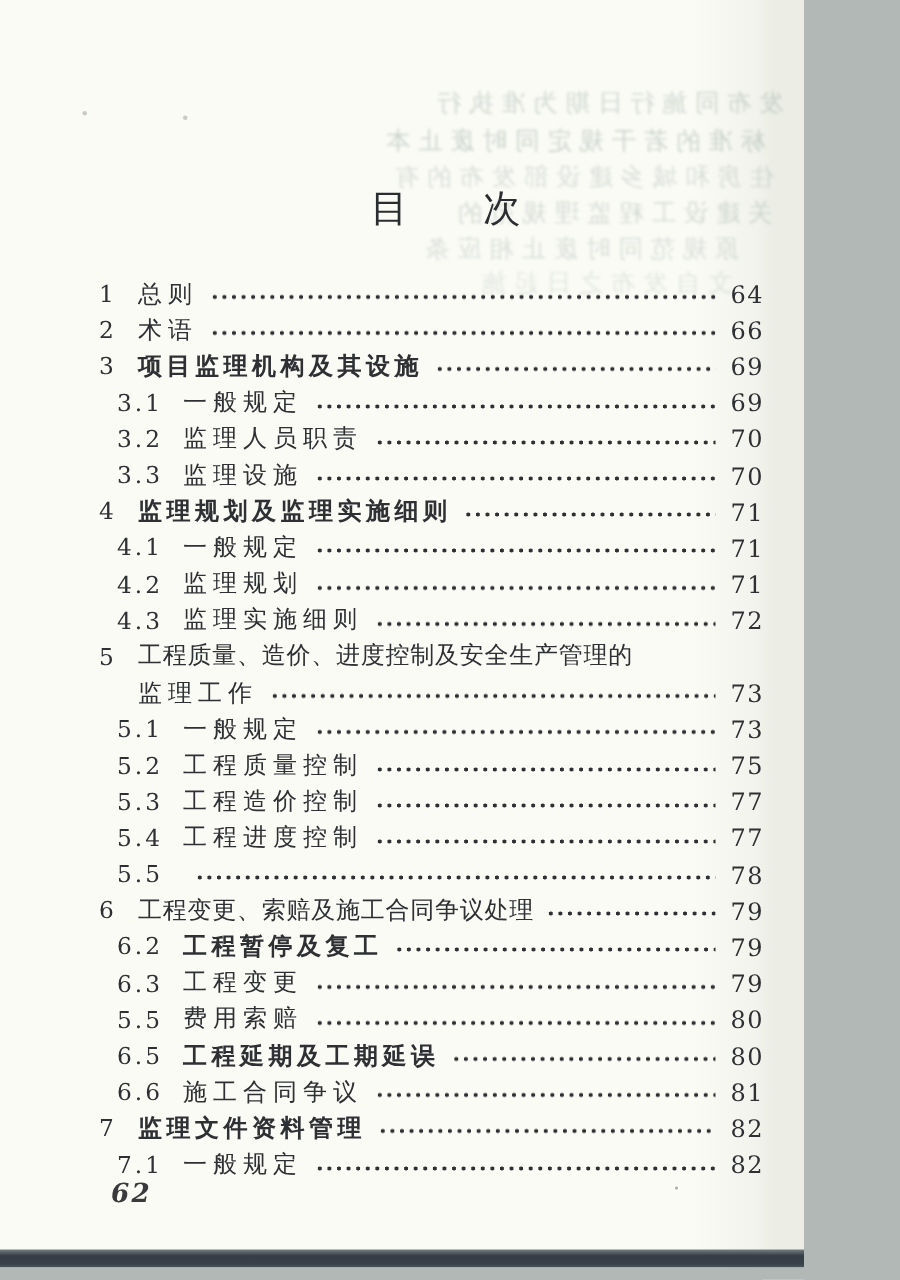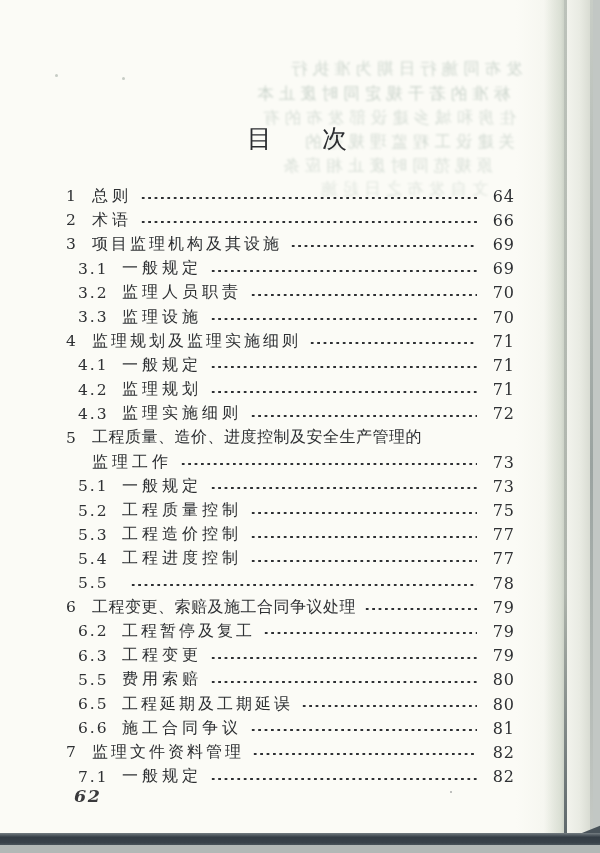--- a/index.html
+++ b/index.html
@@ -1,41 +1,41 @@
 <!DOCTYPE html>
 <html><head>
 <meta charset="utf-8">
 <style>
   html,body{margin:0;padding:0;background:#b2b8b6;}
-  .scan{position:relative;width:600px;height:853px;overflow:hidden;
+  .scan{position:relative;width:536px;height:853px;overflow:hidden;
         background:linear-gradient(to right,#fbfbf6 0%,#fbfbf6 86%,#f2f3ec 94%,#eceee6 96%);
         font-family:"DejaVu Serif","Liberation Serif",serif;color:#2f3134;}
   
   .bleed{position:absolute;inset:0;pointer-events:none;}
   .bleed span{position:absolute;transform:scaleX(-1);filter:blur(1.1px);
         color:#8aa093;font-size:16.5px;letter-spacing:5px;white-space:nowrap;}
   .speck{position:absolute;width:3px;height:3px;border-radius:50%;background:#9aa59d;opacity:.55;}
   
   .toc-title{position:absolute;top:122px;left:0;width:594px;text-align:center;
         font-size:25px;color:#2b2d30;}
   .toc-title .tchar{display:inline-block;}
   .toc-title .tchar + .tchar{margin-left:50px;}
   
   .toc-list{position:absolute;top:184px;left:66px;width:449px;}
   .row{display:flex;align-items:center;height:24.2px;font-size:16px;}
   .row .num{min-width:26px;font-size:15.5px;letter-spacing:1px;color:#2e3033;}
   .row.lvl2{padding-left:12px;}
   .row.lvl2 .num{min-width:44px;letter-spacing:2px;}
   .row.cont .num{min-width:26px;}
   .row .ttl{white-space:nowrap;color:#2e3033;}
-  .ls-w{letter-spacing:4px;} .ls-m{letter-spacing:3px;} .ls-n{letter-spacing:.5px;}
+  .ls-w{letter-spacing:4px;} .ls-m{letter-spacing:3px;font-weight:bold;} .ls-n{letter-spacing:.5px;}
   .leader{flex:1 1 auto;height:6px;margin:4px 10px 0 8px;
         background-image:radial-gradient(circle,#2e3033 1.2px,rgba(0,0,0,0) 1.5px);
         background-size:6.4px 6px;background-repeat:repeat-x;background-position:left center;}
-  .row .pg{min-width:28px;text-align:right;font-size:16px;letter-spacing:1px;color:#2e3033;}
+  .row .pg{min-width:28px;text-align:left;font-size:16px;letter-spacing:1px;color:#2e3033;}
   
   .folio{position:absolute;left:74px;top:786px;font-style:italic;font-size:17.5px;
         letter-spacing:1.5px;color:#3a3a3c;font-weight:bold;}
   
   .page-curve{position:absolute;left:544px;top:0;width:21px;height:847px;
         background:linear-gradient(to right,rgba(213,219,208,0),#dadfd4 80%,#c9cfc4);}
   .gap-line{position:absolute;left:564px;top:0;width:3px;height:847px;
         background:linear-gradient(to bottom,#bcc2ba,#aeb4ac 70%,#5a6468);}
   .sliver{position:absolute;left:567px;top:0;width:23px;height:847px;
         background:linear-gradient(to right,#f2f3ed,#e9ebe3 55%,#d9dcd3);}

